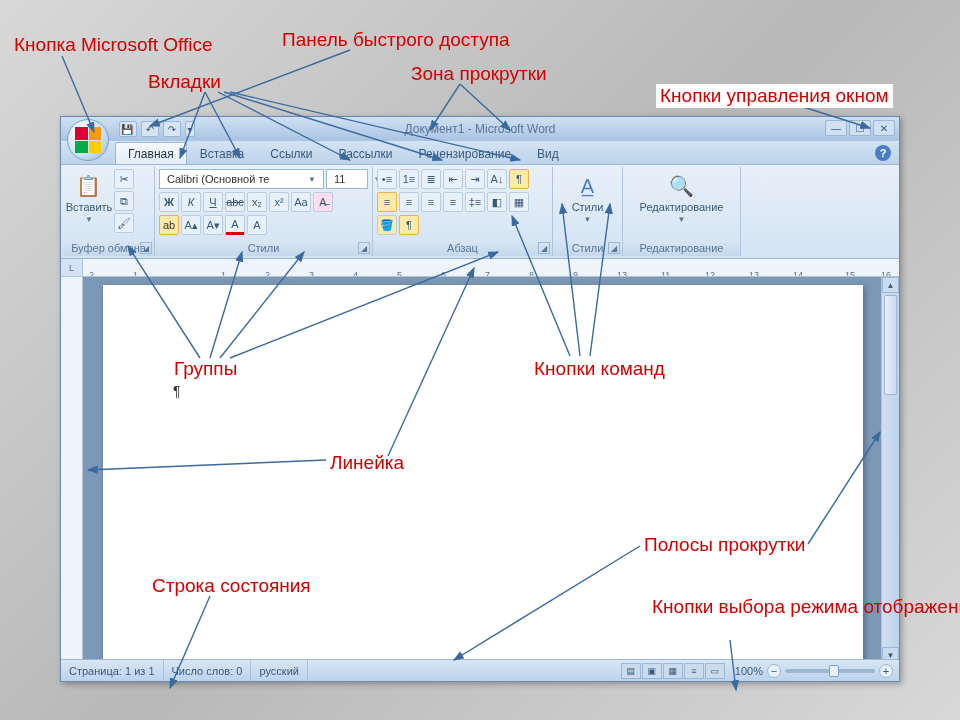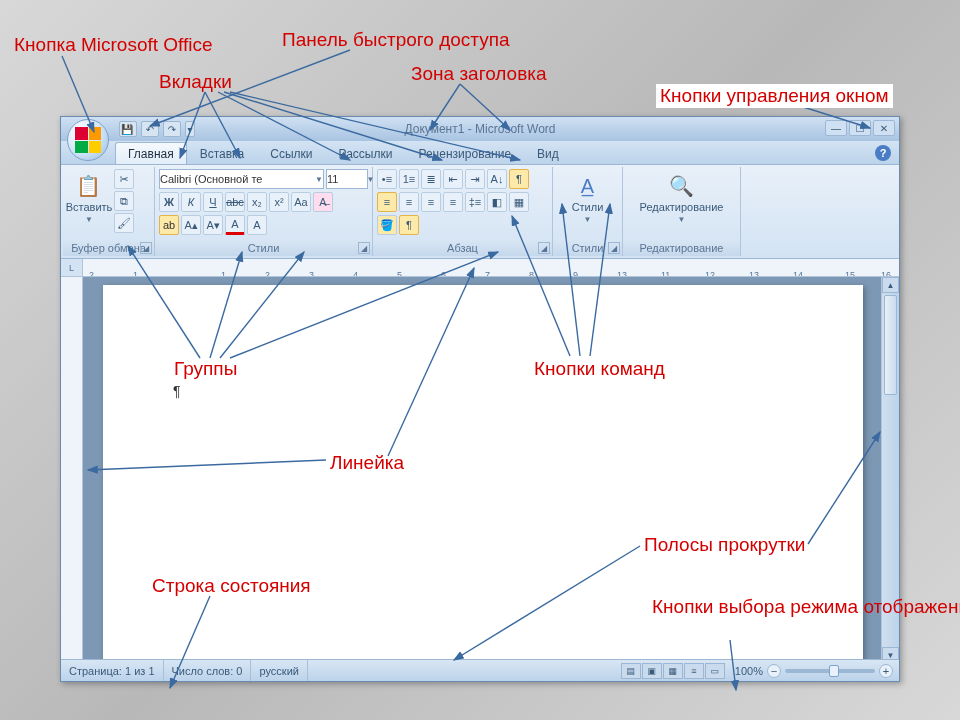--- a/index.html
+++ b/index.html
@@ -101,21 +101,21 @@
   .group-label { text-align:center; color:#5a7595; font-size:11px; padding:2px 0; background:linear-gradient(#d8e6f4,#c5d8ec); margin:0 -4px; position:relative;}
   .group-label .launcher { position:absolute; right:2px; top:2px; width:12px;height:12px; border:1px solid #9cb7d3; font-size:8px; display:flex;align-items:center;justify-content:center;color:#5a7595;}
 
   .big-btn { width:44px; display:flex; flex-direction:column; align-items:center; gap:2px; padding:2px; border:1px solid transparent; border-radius:3px;}
   .big-btn .ico { width:28px;height:28px; display:flex;align-items:center;justify-content:center;font-size:20px;}
   .big-btn .lbl { font-size:11px; color:#3a5a7a; text-align:center; line-height:1;}
   .col { display:flex; flex-direction:column; gap:2px;}
   .row3 { display:flex; gap:2px;}
   .sm-btn { width:20px;height:20px; border:1px solid #b8cde2; background:#e8f0f9; border-radius:2px; display:flex;align-items:center;justify-content:center; font-size:11px; color:#3a5a7a;}
   .sm-btn.active{background:#fdeaa8;border-color:#e5b34a;}
-  .combo { height:20px; border:1px solid #9cb7d3; background:#fff; display:flex;align-items:center; padding:0 0; font-size:11px; color:#333;gap:24px;}
+  .combo { height:20px; border:1px solid #9cb7d3; background:#fff; display:flex;align-items:center; padding:0 7px; font-size:11px; color:#333;gap:24px;}
   .combo .dd { margin-left:auto; font-size:8px; color:#5a7595; padding-left:4px;}
 
   .ruler-h {
     height:18px; background:#eef4fa; border-bottom:1px solid #b0c5db;
     display:flex; align-items:center; overflow:hidden; position:relative;
   }
   .ruler-corner{width:22px;height:100%;background:#d3e3f3;border-right:1px solid #b0c5db;display:flex;align-items:center;justify-content:center;font-size:9px;color:#5a7595;}
   .ruler-ticks{flex:1;position:relative;font-size:9px;color:#5a7595;}
   .ruler-ticks span{position:absolute;top:2px;}
 
@@ -145,22 +145,22 @@
   .zoom{display:flex;align-items:center;gap:4px;padding:0 6px;}
   .zoom .slider{width:90px;height:4px;background:#9cb7d3;border-radius:2px;position:relative;}
   .zoom .slider .kn{position:absolute;left:44px;top:-4px;width:10px;height:12px;background:#e8f0f9;border:1px solid #7da3c9;border-radius:2px;}
   .zoom .zb{width:14px;height:14px;border:1px solid #9cb7d3;border-radius:50%;background:#e8f0f9;display:flex;align-items:center;justify-content:center;font-size:11px;}
 </style>
 </head>
 <body>
 
 <div class="annotation nobg" style="left:10px;top:33px">Кнопка Microsoft Office</div>
 <div class="annotation nobg" style="left:278px;top:28px">Панель быстрого доступа</div>
-<div class="annotation nobg" style="left:155px;top:70px">Вкладки</div>
-<div class="annotation nobg" style="left:407px;top:62px">Зона заголовка</div>
+<div class="annotation nobg" style="left:144px;top:70px">Вкладки</div>
+<div class="annotation nobg" style="left:407px;top:62px">Зона прокрутки</div>
 <div class="annotation" style="left:656px;top:84px">Кнопки управления окном</div>
 <div class="annotation nobg" style="left:170px;top:357px">Группы</div>
 <div class="annotation nobg" style="left:530px;top:357px">Кнопки команд</div>
 <div class="annotation nobg" style="left:326px;top:451px">Линейка</div>
 <div class="annotation nobg" style="left:640px;top:533px">Полосы прокрутки</div>
 <div class="annotation nobg" style="left:148px;top:574px">Строка состояния</div>
 <div class="annotation nobg" style="left:648px;top:596px;line-height:1.1">Кнопки выбора режима отображения</div>
 
 <svg class="arrows">
   <defs>

